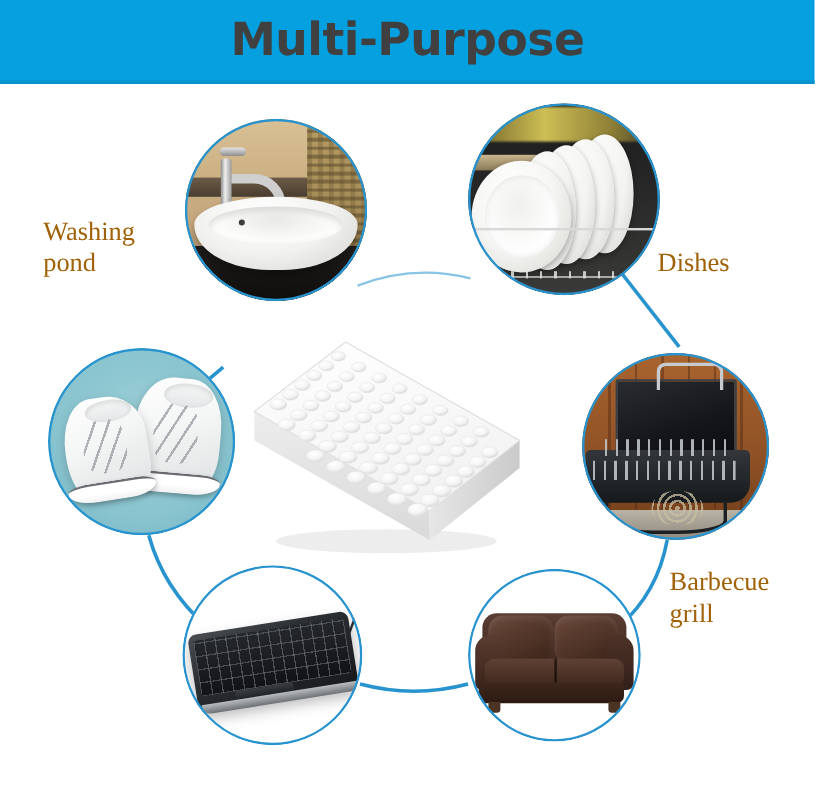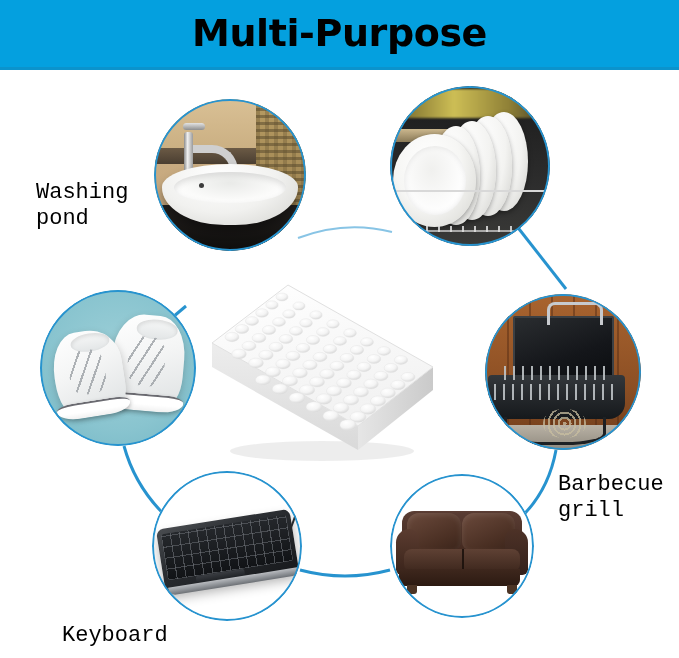--- a/index.html
+++ b/index.html
@@ -30,21 +30,21 @@
     box-sizing: border-box;
   }
   #header-title {
     position: absolute;
     left: 0;
     top: 0;
     width: 679px;
     height: 67px;
     line-height: 67px;
     text-align: center;
-    color: #000000;
+    color: #404040;
     font-size: 38px;
     font-weight: bold;
     letter-spacing: -0.4px;
     font-family: "DejaVu Sans", sans-serif;
   }
 
   
   #diagram {
     position: absolute;
     left: 0;
@@ -78,24 +78,24 @@
     left: 0; top: 0; right: 0; bottom: 0;
     border-radius: 50%;
     border: 2px solid #2793cf;
     box-sizing: border-box;
     pointer-events: none;
   }
 
   
   .node-label {
     position: absolute;
-    color: #000000;
+    color: #a16207;
     font-size: 22px;
     line-height: 26px;
-    font-family: Liberation Mono, monospace;
+    font-family: Liberation Serif, serif;
     white-space: pre-line;
   }
 
   
   #scene-sink {
     position: absolute; left:0; top:0; right:0; bottom:0;
     background: linear-gradient(#cdb287, #c2a279);
   }
   #sink-wall-upper {
     position:absolute; left:0; top:0; width:100%; height:32%;
@@ -432,20 +432,21 @@
           <div class="plate" id="plate-big">
             <div id="plate-big-inner"></div>
           </div>
           <div id="rack-frame">
             <div class="rack-grid"></div>
           </div>
         </div>
       </div>
       <div class="ring"></div>
     </div>
+    <div class="node-label" style="left:548px; top:136px; width:120px;">Dishes</div>
 
     <div class="node" id="node-shoes" style="left:40px; top:220px; width:156px; height:156px;">
       <div class="photo">
         <div id="scene-shoes">
           <div class="shoe" id="shoe-right">
             <div class="shoe-collar"></div>
             <div class="shoe-laces"></div>
             <div class="shoe-sole"></div>
           </div>
           <div class="shoe" id="shoe-left">
@@ -482,21 +483,20 @@
           <div id="kb-cable"></div>
           <div id="kb-body">
             <div id="kb-deck"></div>
             <div id="kb-spacebar"></div>
             <div id="kb-base"></div>
           </div>
         </div>
       </div>
       <div class="ring"></div>
     </div>
-    <div class="node-label" style="left:62px; top:553px; width:160px;">Keyboard</div>
 
     <div class="node" id="node-sofa" style="left:390px; top:404px; width:144px; height:144px;">
       <div class="photo">
         <div id="scene-sofa">
           <div id="sofa-back"></div>
           <div class="sofa-cushion" id="sofa-cushion-l"></div>
           <div class="sofa-cushion" id="sofa-cushion-r"></div>
           <div id="sofa-arm-l"></div>
           <div id="sofa-arm-r"></div>
           <div id="sofa-seat"></div>

